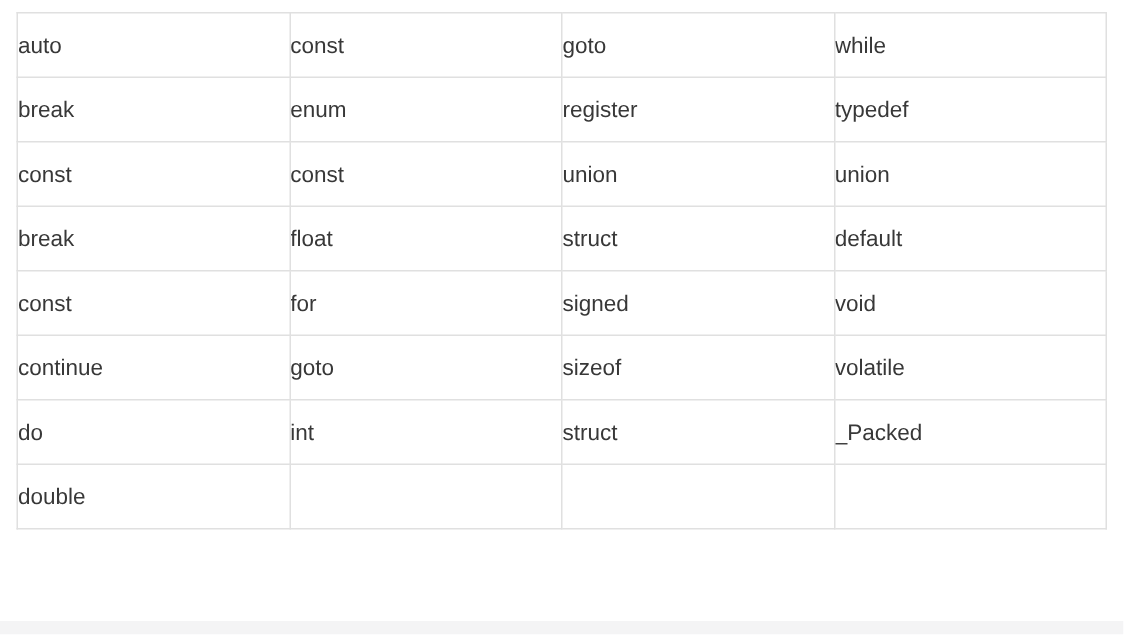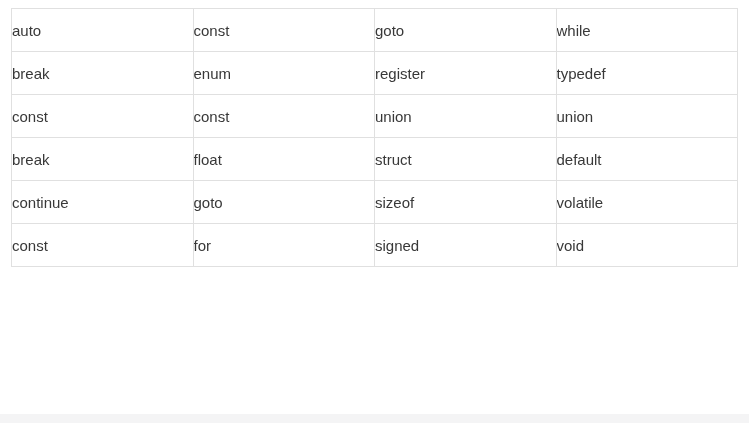--- a/index.html
+++ b/index.html
@@ -69,27 +69,39 @@
         <td>union</td>
         <td>union</td>
       </tr>
       <tr>
         <td>break</td>
         <td>float</td>
         <td>struct</td>
         <td>default</td>
       </tr>
       <tr>
+        <td>const</td>
+        <td>for</td>
+        <td>signed</td>
+        <td>void</td>
+      </tr>
+      <tr>
         <td>continue</td>
         <td>goto</td>
         <td>sizeof</td>
         <td>volatile</td>
       </tr>
       <tr>
-        <td>const</td>
-        <td>for</td>
-        <td>signed</td>
-        <td>void</td>
+        <td>do</td>
+        <td>int</td>
+        <td>struct</td>
+        <td>_Packed</td>
+      </tr>
+      <tr>
+        <td>double</td>
+        <td></td>
+        <td></td>
+        <td></td>
       </tr>
     </tbody>
   </table>
   <div class="bottom-strip"></div>
 </div>
 
 </body></html>

